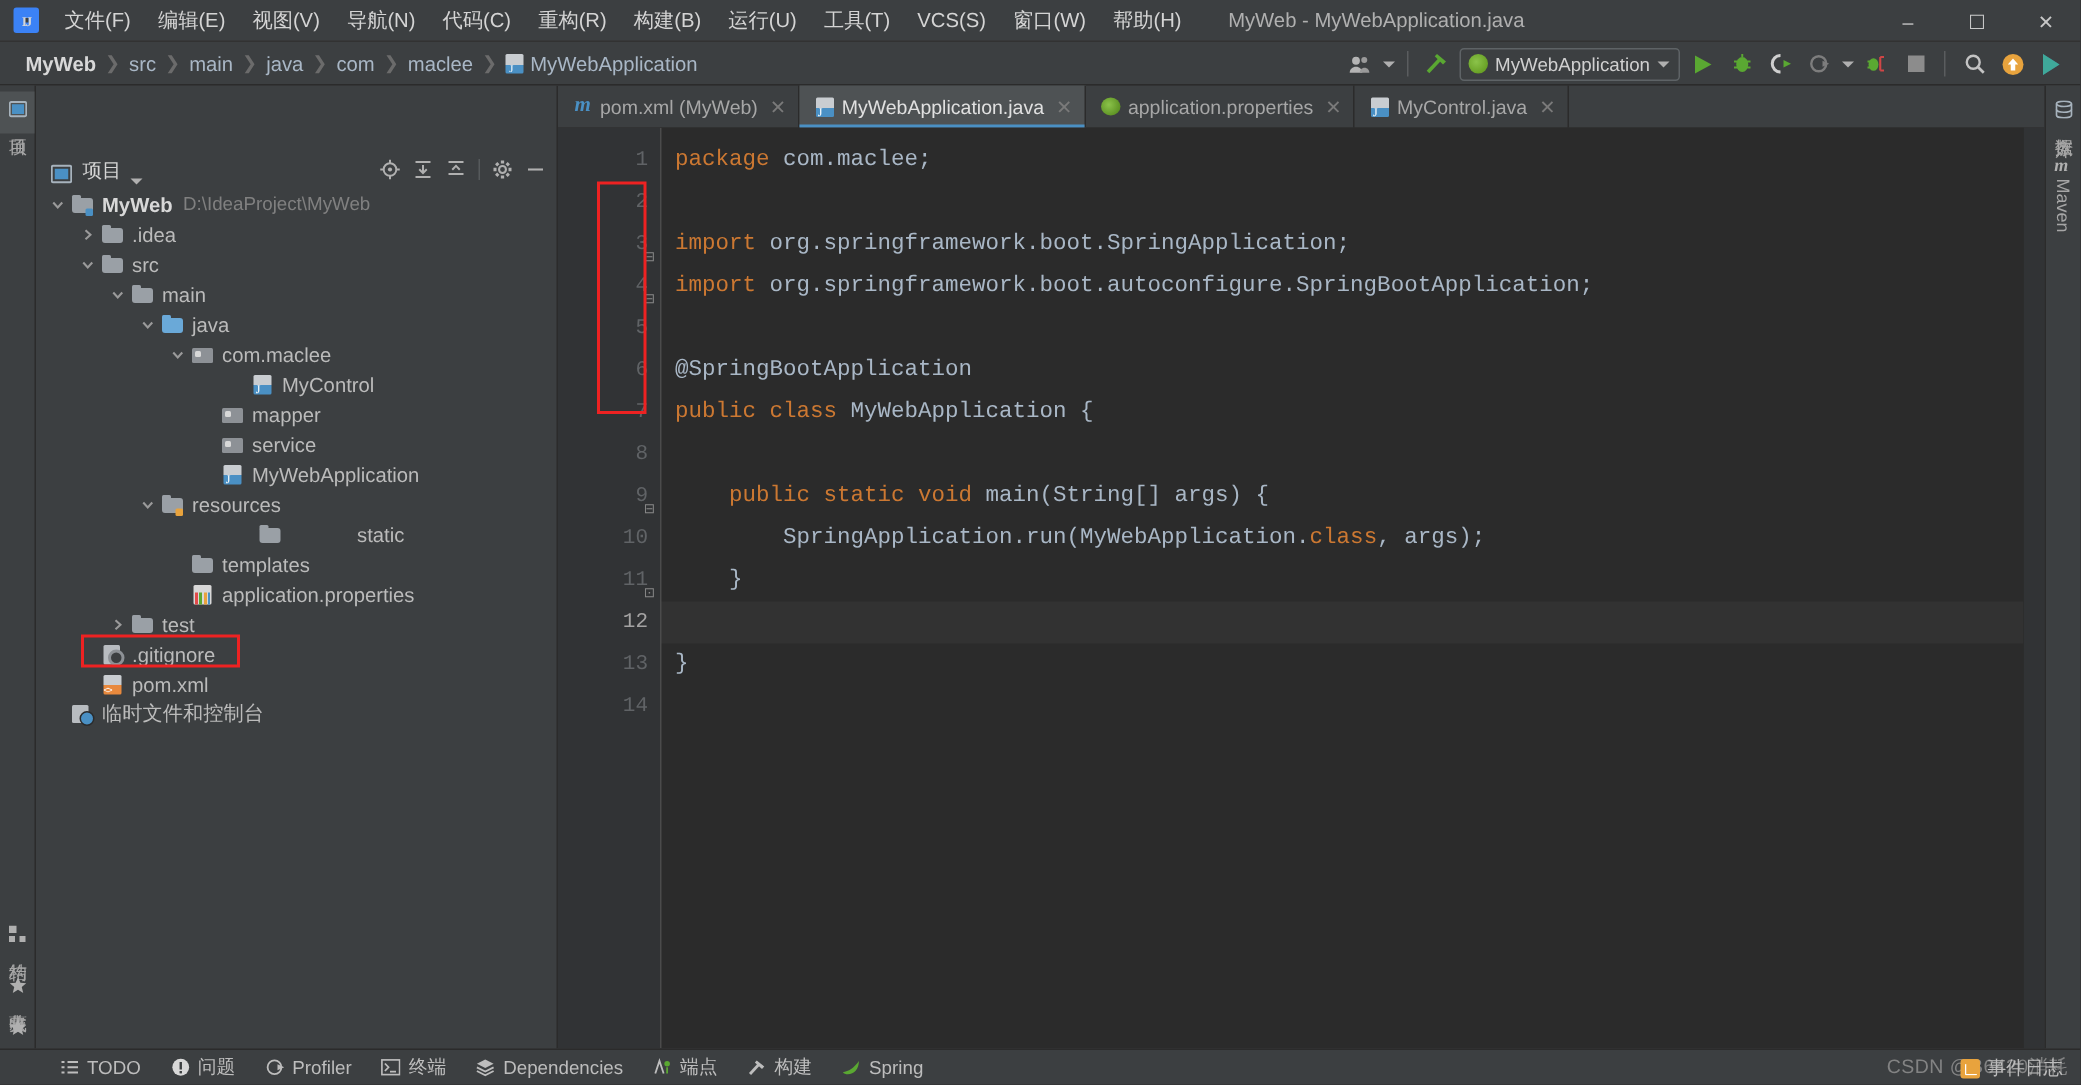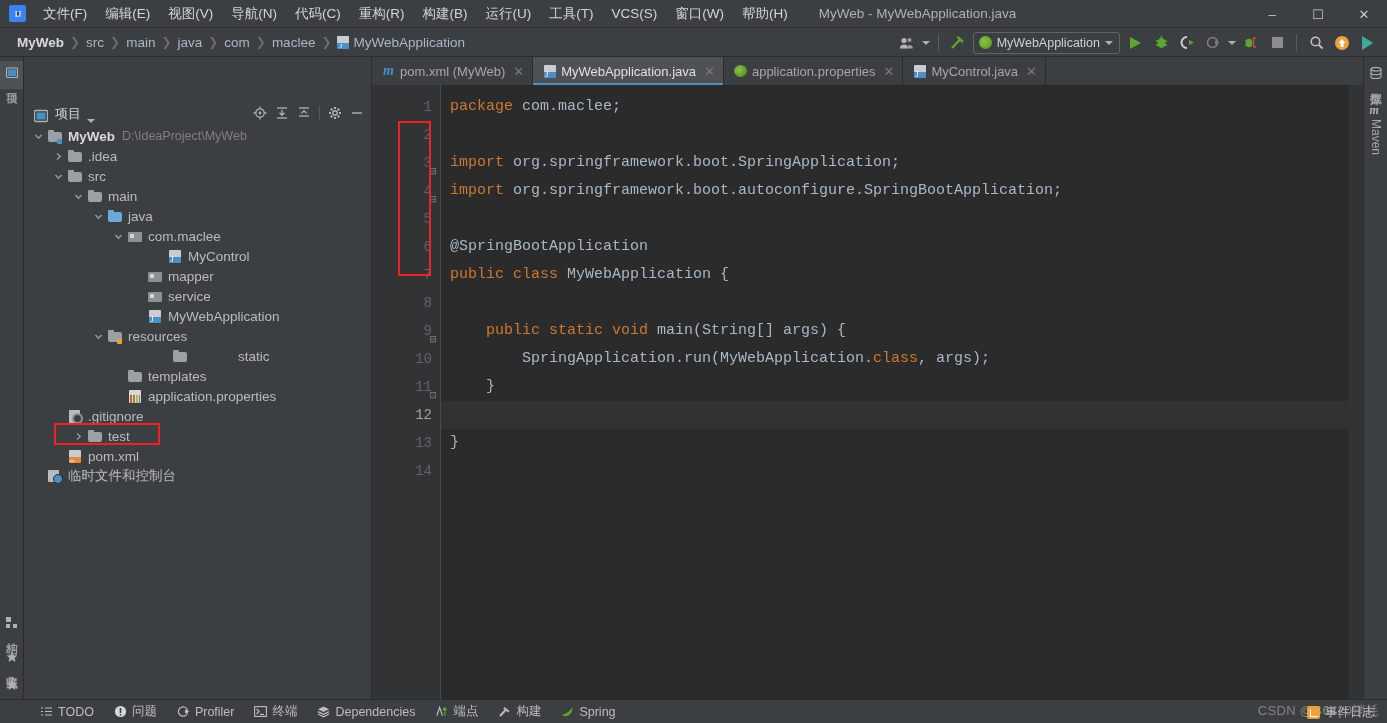--- a/index.html
+++ b/index.html
@@ -580,33 +580,33 @@
           <div class="row" style="padding-left: 88px;">
             <span class="arrow"></span>
             <span class="ic folder" style="margin-left: 3px;"></span>
             <span class="lbl">templates</span>
           </div>
           <div class="row" style="padding-left: 88px;">
             <span class="arrow"></span>
             <span class="ic props" style="margin-left: 3px;"></span>
             <span class="lbl">application.properties</span>
           </div>
-          <div class="row" style="padding-left: 28px;">
-            <span class="arrow"></span>
-            <span class="ic git" style="margin-left: 3px;"></span>
-            <span class="lbl">.gitignore</span>
-          </div>
           <div class="row" style="padding-left: 48px;">
             <span class="arrow">
               <svg width="9" height="9" viewBox="0 0 9 9">
                 <path d="M3 1.5 L6.3 4.5 L3 7.5" stroke="#9a9a9a" stroke-width="1.4" fill="none"></path>
               </svg>
             </span>
             <span class="ic folder" style="margin-left: 3px;"></span>
             <span class="lbl">test</span>
+          </div>
+          <div class="row" style="padding-left: 28px;">
+            <span class="arrow"></span>
+            <span class="ic git" style="margin-left: 3px;"></span>
+            <span class="lbl">.gitignore</span>
           </div>
           <div class="row" style="padding-left: 28px;">
             <span class="arrow"></span>
             <span class="ic xml" style="margin-left: 3px;"></span>
             <span class="lbl">pom.xml</span>
           </div>
           <div class="row" style="padding-left: 8px;">
             <span class="arrow"></span>
             <span class="ic scratch" style="margin-left: 3px;"></span>
             <span class="lbl">临时文件和控制台</span>

